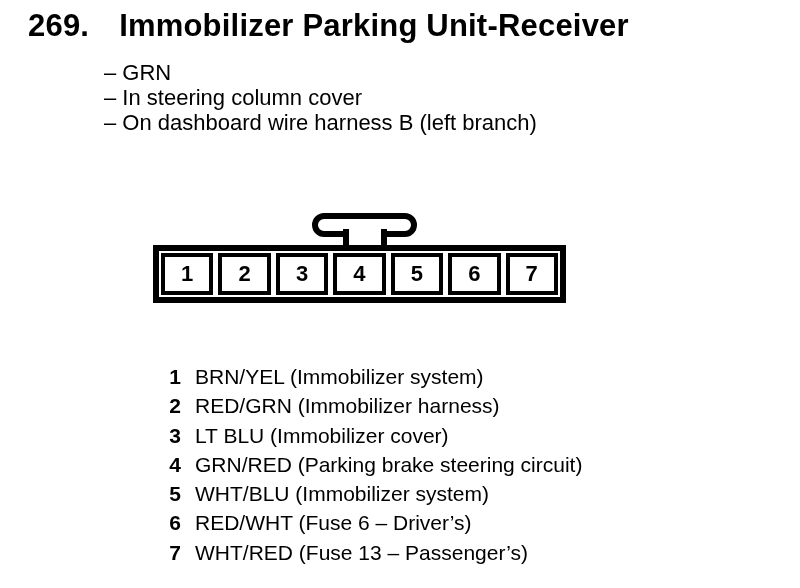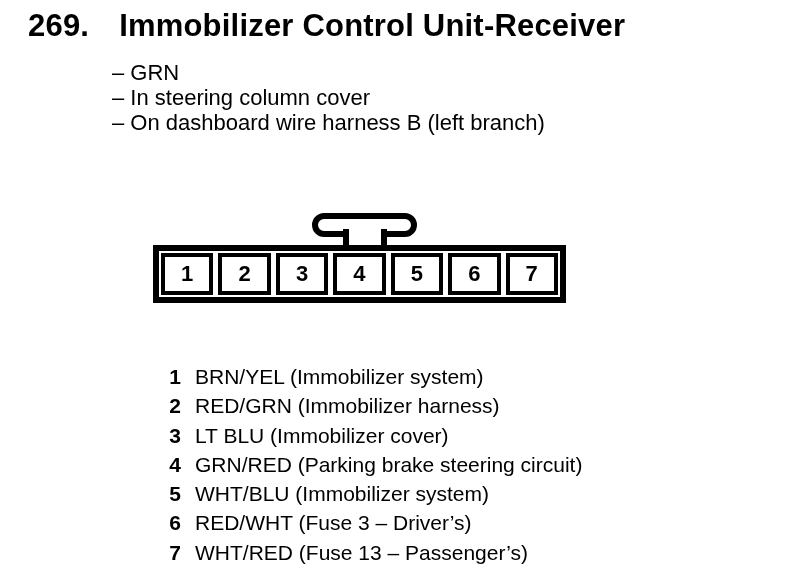--- a/index.html
+++ b/index.html
@@ -20,21 +20,21 @@
     font-weight: bold;
     line-height: 34px;
     white-space: nowrap;
     letter-spacing: 0.2px;
   }
   .heading .sec-num { margin-right: 30px; }
 
   
   .details {
     position: absolute;
-    left: 112px; top: 60px;
+    left: 104px; top: 60px;
     font-size: 22px;
     line-height: 25px;
     list-style: none;
     white-space: nowrap;
   }
 
   
   .diagram { position: absolute; left: 0; top: 0; width: 800px; height: 360px; }
 
   .tab-pill {
@@ -93,21 +93,21 @@
     font-weight: bold;
     width: 13px;
     margin-right: 14px;
     text-align: right;
   }
 </style>
 </head>
 <body>
 
 <h1 class="heading">
-  <span class="sec-num">269.</span><span>Immobilizer Control Unit-Receiver</span>
+  <span class="sec-num">269.</span><span>Immobilizer Parking Unit-Receiver</span>
 </h1>
 
 <ul class="details">
   <li>– GRN</li>
   <li>– In steering column cover</li>
   <li>– On dashboard wire harness B (left branch)</li>
 </ul>
 
 <div class="diagram">
   <div class="tab-pill"></div>
@@ -139,19 +139,19 @@
   <div class="pin-row">
     <span class="pin-num">4</span>
     <span class="pin-desc">GRN/RED (Parking brake steering circuit)</span>
   </div>
   <div class="pin-row">
     <span class="pin-num">5</span>
     <span class="pin-desc">WHT/BLU (Immobilizer system)</span>
   </div>
   <div class="pin-row">
     <span class="pin-num">6</span>
-    <span class="pin-desc">RED/WHT (Fuse 3 – Driver’s)</span>
+    <span class="pin-desc">RED/WHT (Fuse 6 – Driver’s)</span>
   </div>
   <div class="pin-row">
     <span class="pin-num">7</span>
     <span class="pin-desc">WHT/RED (Fuse 13 – Passenger’s)</span>
   </div>
 </div>
 
 </body></html>

